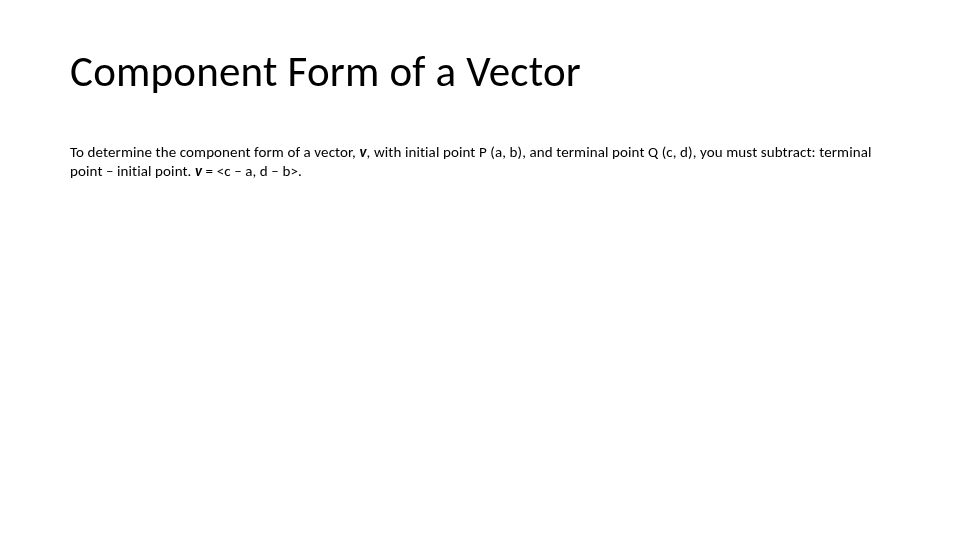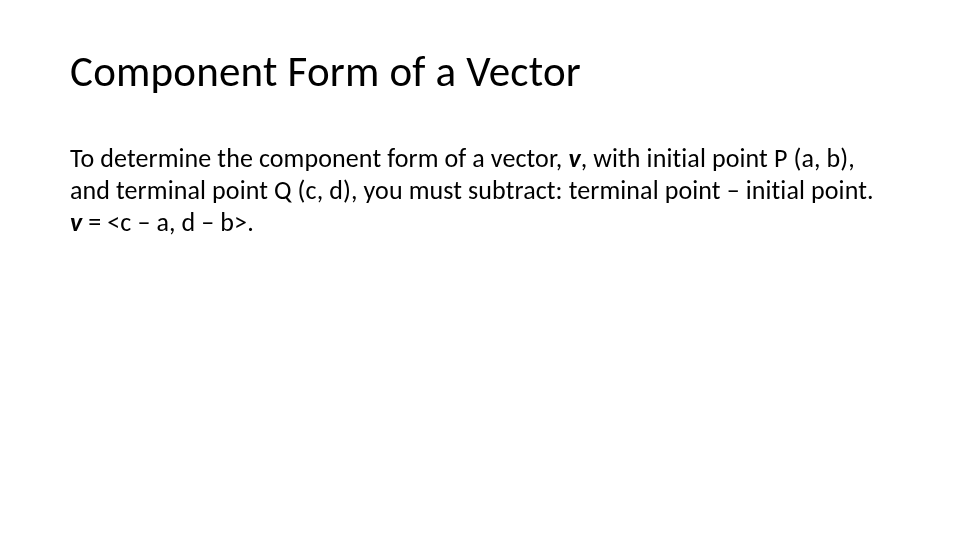--- a/index.html
+++ b/index.html
@@ -20,21 +20,21 @@
   }
   .title {
     font-family: "Calibri Light", Calibri, "Segoe UI", Arial, sans-serif;
     font-weight: 300;
     font-size: 43px;
     line-height: 1.1;
     margin: 0 0 48px 0;
     letter-spacing: 0.2px;
   }
   .body {
-    font-size: 26px;
+    font-size: 15px;
     line-height: 1.22;
     max-width: 820px;
     letter-spacing: 0.1px;
   }
   .bi {
     font-weight: bold;
     font-style: italic;
   }
 </style>
 </head>

